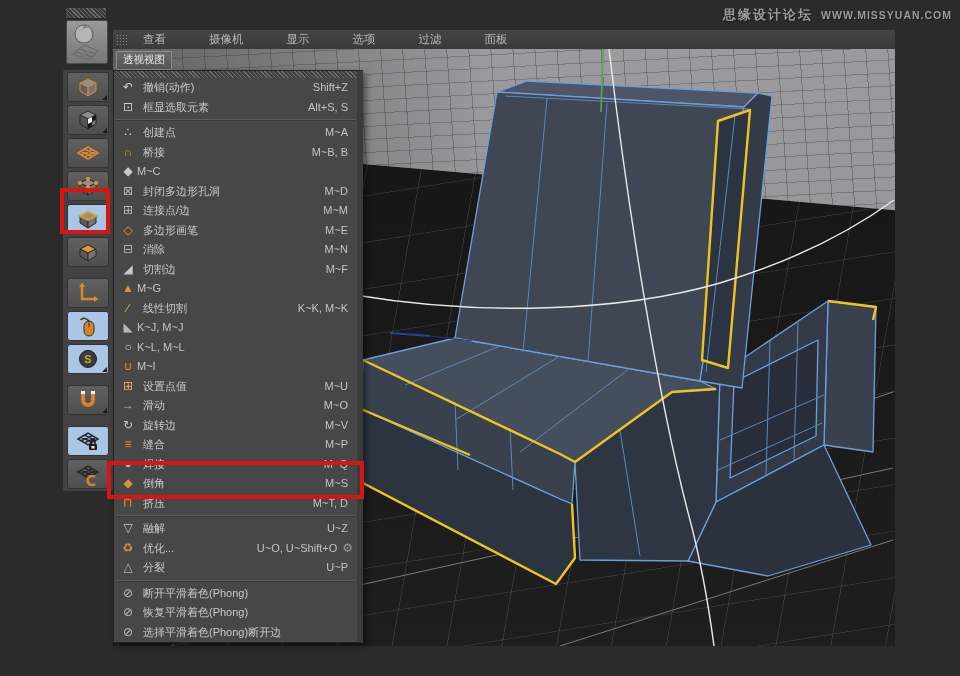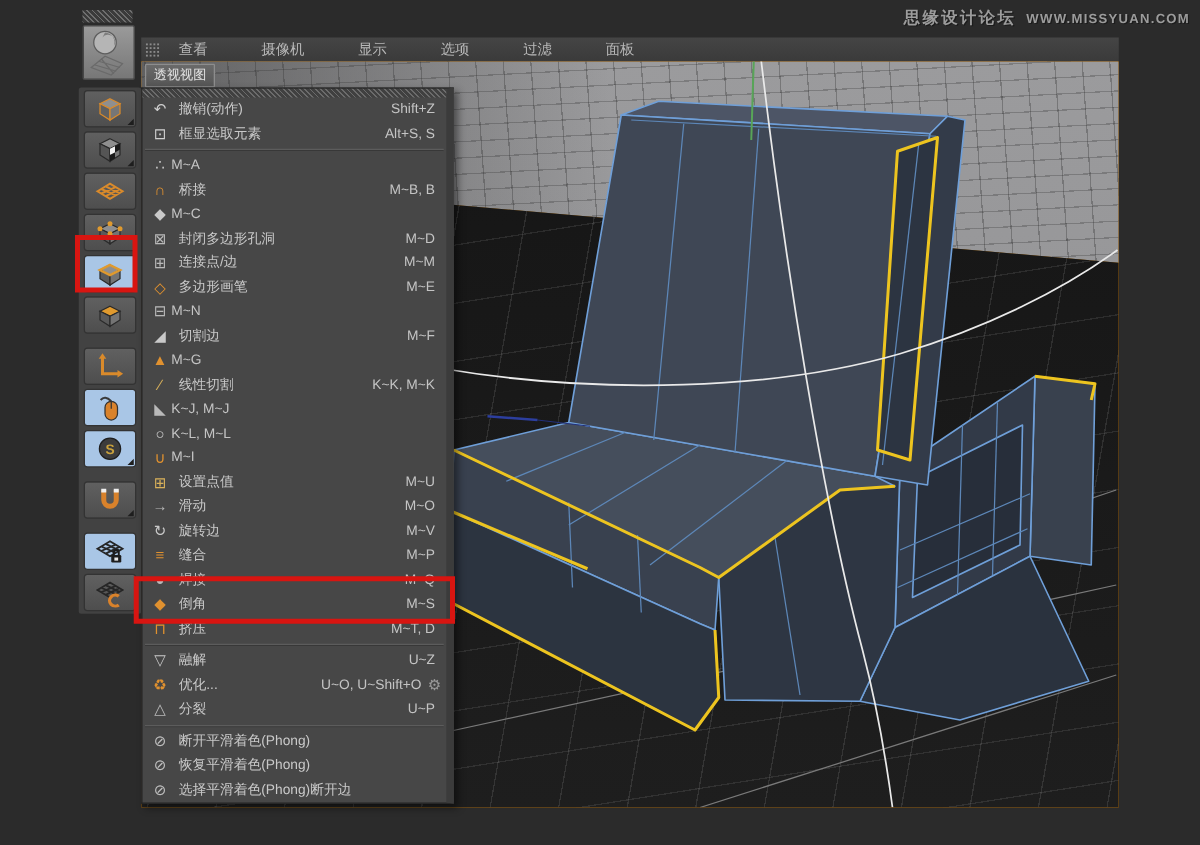--- a/index.html
+++ b/index.html
@@ -23,21 +23,21 @@
   .tbtn .cornertri{position:absolute;right:1px;bottom:1px;width:0;height:0;
     border-left:5px solid transparent;border-bottom:5px solid #1d1d1d;}
   .tgap{height:5px;}
   
   .menubar{position:absolute;left:113px;top:30px;width:782px;height:19px;background:linear-gradient(#454545,#3a3a3a);
     border-bottom:1px solid #262626;display:flex;align-items:center;color:#b8b8b8;font-size:11.5px;}
   .mb-grip{width:12px;height:12px;margin:0 4px 0 3px;
     background:radial-gradient(#8b8b8b 34%,transparent 36%);background-size:3px 3px;}
   .mbi{padding:0 11px;cursor:default;}
   
-  .viewport{position:absolute;left:113px;top:49px;width:782px;height:597px;background:#a16207;overflow:hidden;text-align:center;}
+  .viewport{position:absolute;left:113px;top:49px;width:782px;height:597px;background:#f9a8d4;overflow:hidden;text-align:center;}
   .vp-sky{position:absolute;inset:0;
     background:
       linear-gradient(90deg,rgba(48,48,48,.55),rgba(48,48,48,0) 48%),
       repeating-linear-gradient(86deg,rgba(25,25,25,.28) 0 1px,transparent 1px 22px),
       repeating-linear-gradient(-3deg,rgba(25,25,25,.24) 0 1px,transparent 1px 13px),
       linear-gradient(#9b9b9d,#8e8e90);
     clip-path:polygon(0 0,100% 0,100% 27%,0 15.6%);}
   .vp-ground{position:absolute;inset:0;
     background:
       repeating-linear-gradient(100deg,rgba(255,255,255,.10) 0 1px,transparent 1px 54px),
@@ -267,20 +267,21 @@
           <span class="mis">Shift+Z</span>
         </div>
         <div class="mi">
           <span class="mic" style="color: rgb(207, 207, 207);">⊡</span>
           <span class="mil">框显选取元素</span>
           <span class="mis">Alt+S, S</span>
         </div>
         <div class="msep"></div>
         <div class="mi">
           <span class="mic" style="color: rgb(201, 201, 201);">∴</span>
+          <span class="mil">创建点</span>
           <span class="mis">M~A</span>
         </div>
         <div class="mi">
           <span class="mic" style="color: rgb(224, 145, 47);">∩</span>
           <span class="mil">桥接</span>
           <span class="mis">M~B, B</span>
         </div>
         <div class="mi">
           <span class="mic" style="color: rgb(201, 201, 201);">◆</span>
           <span class="mis">M~C</span>
@@ -295,20 +296,21 @@
           <span class="mil">连接点/边</span>
           <span class="mis">M~M</span>
         </div>
         <div class="mi">
           <span class="mic" style="color: rgb(224, 145, 47);">◇</span>
           <span class="mil">多边形画笔</span>
           <span class="mis">M~E</span>
         </div>
         <div class="mi">
           <span class="mic" style="color: rgb(185, 185, 185);">⊟</span>
+          <span class="mil">消除</span>
           <span class="mis">M~N</span>
         </div>
         <div class="mi">
           <span class="mic" style="color: rgb(201, 201, 201);">◢</span>
           <span class="mil">切割边</span>
           <span class="mis">M~F</span>
         </div>
         <div class="mi">
           <span class="mic" style="color: rgb(224, 145, 47);">▲</span>
           <span class="mis">M~G</span>

